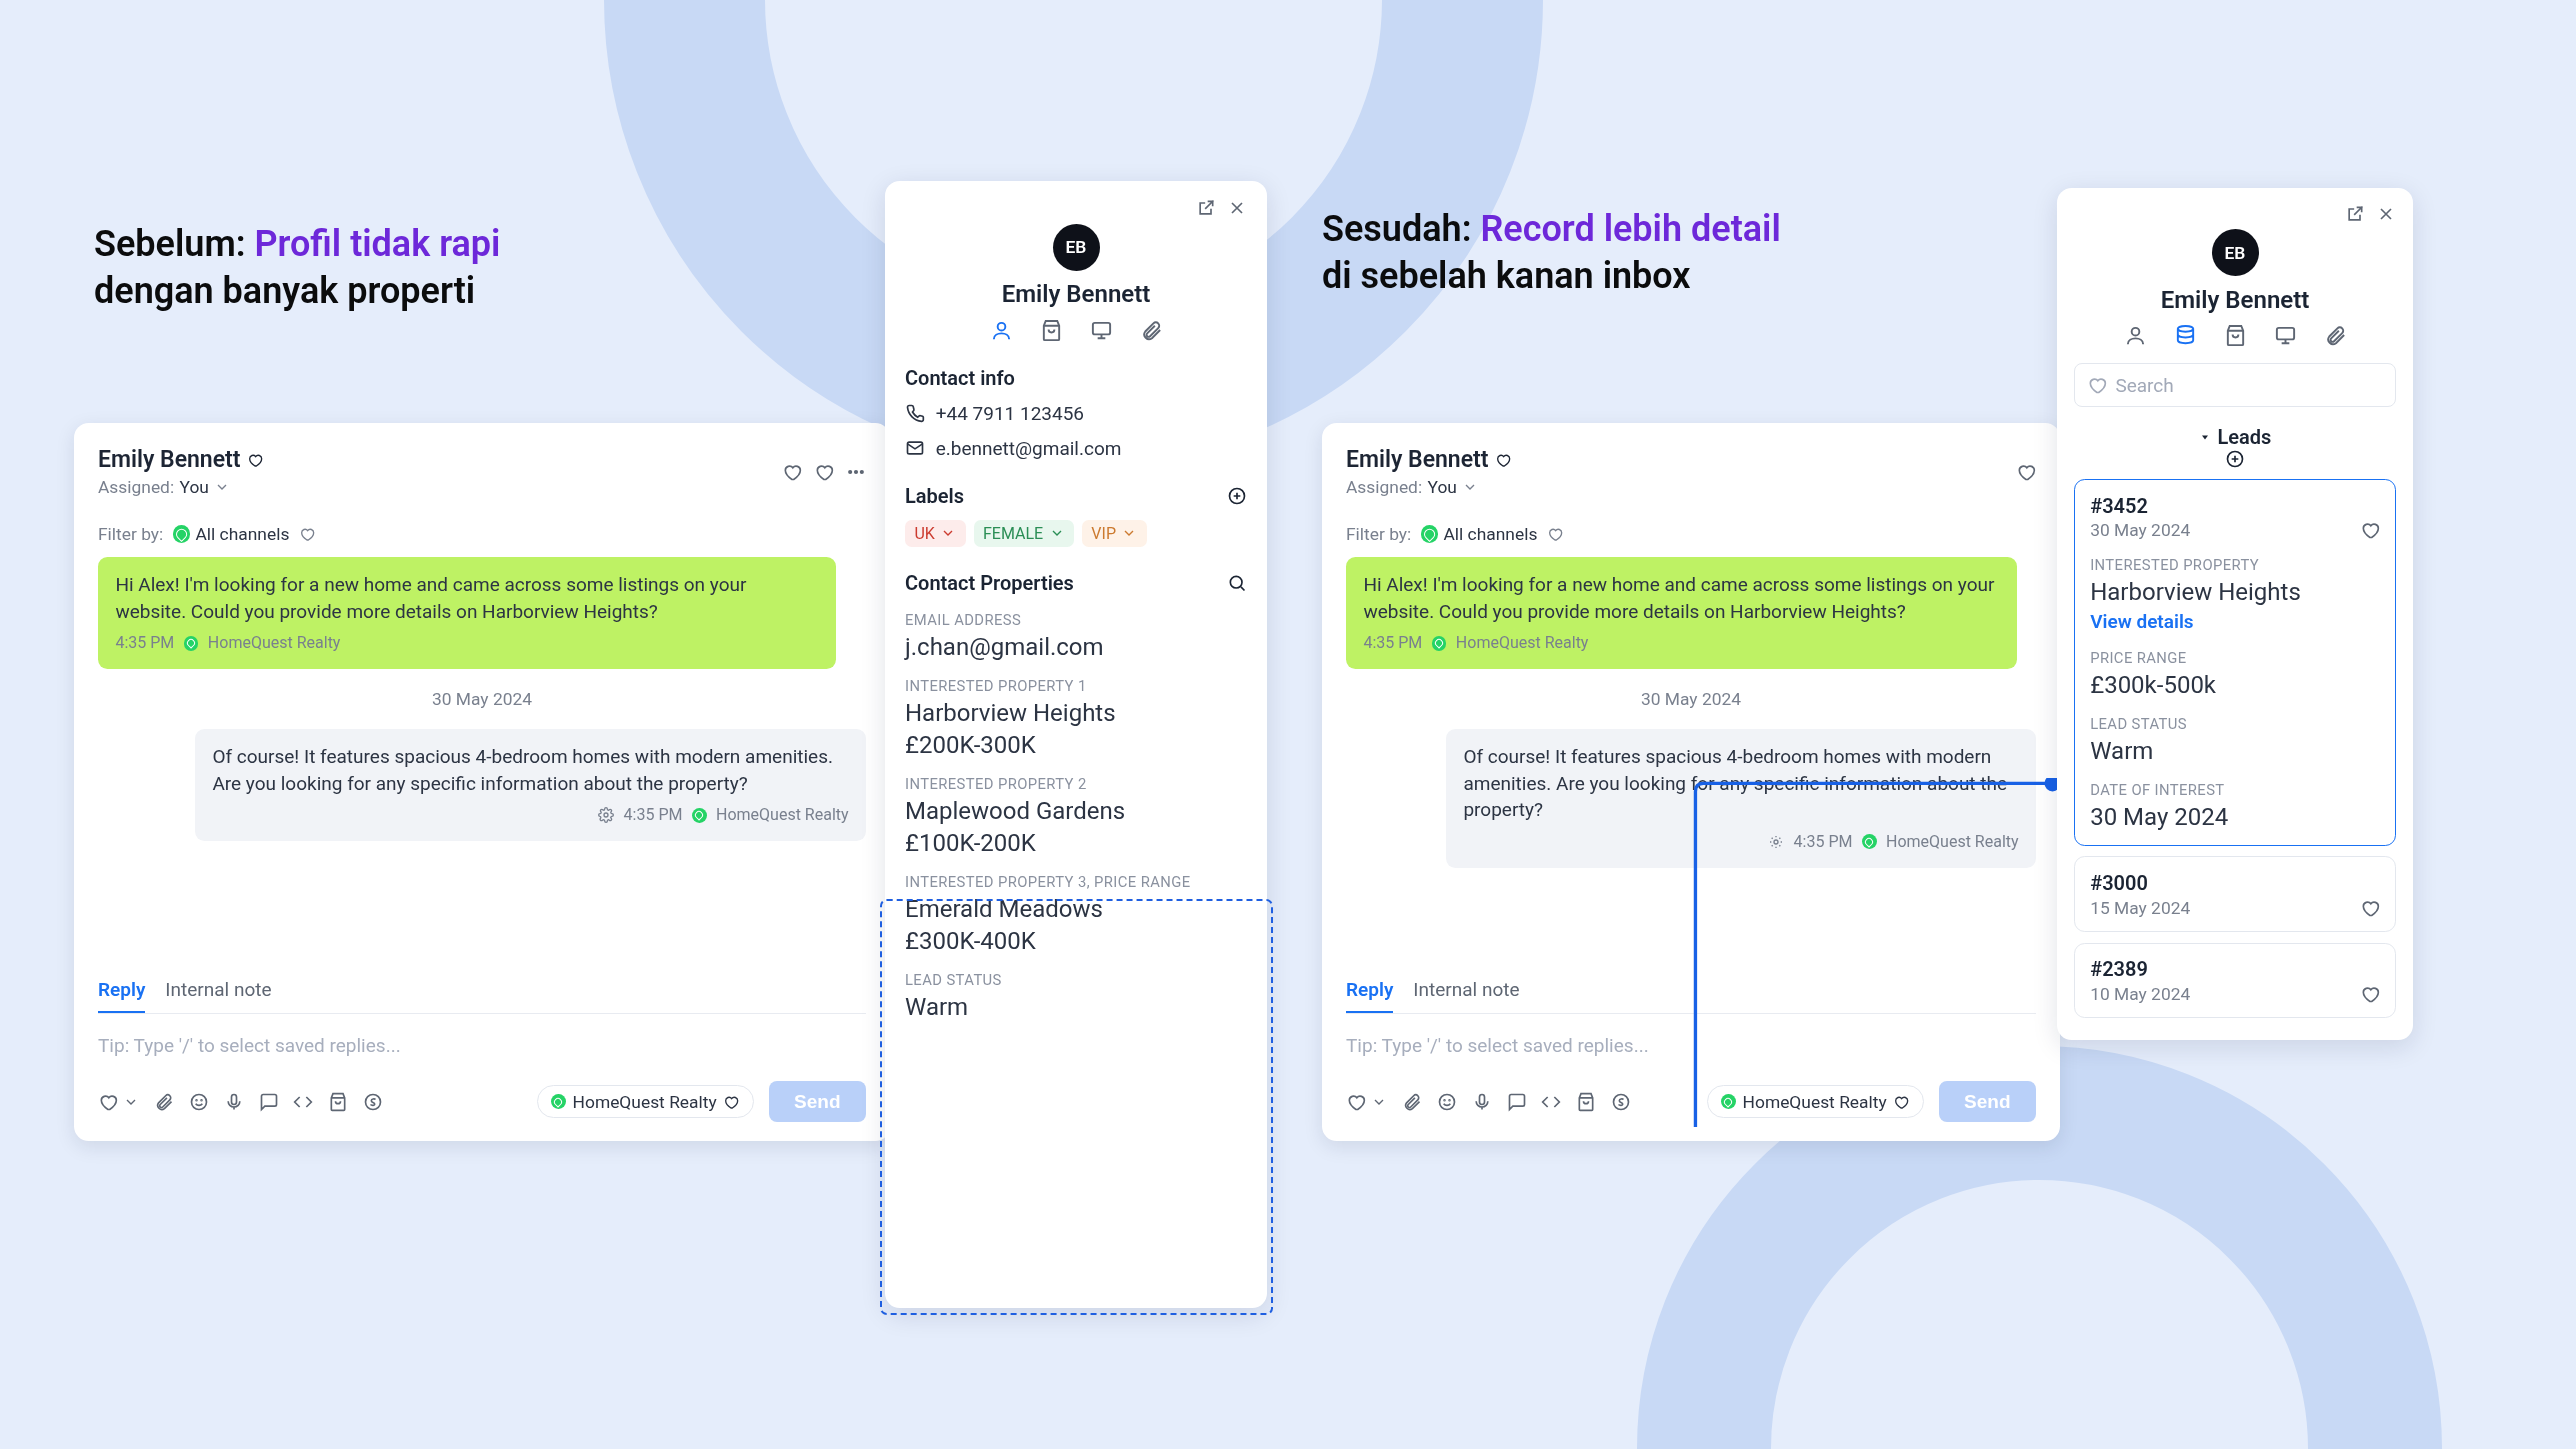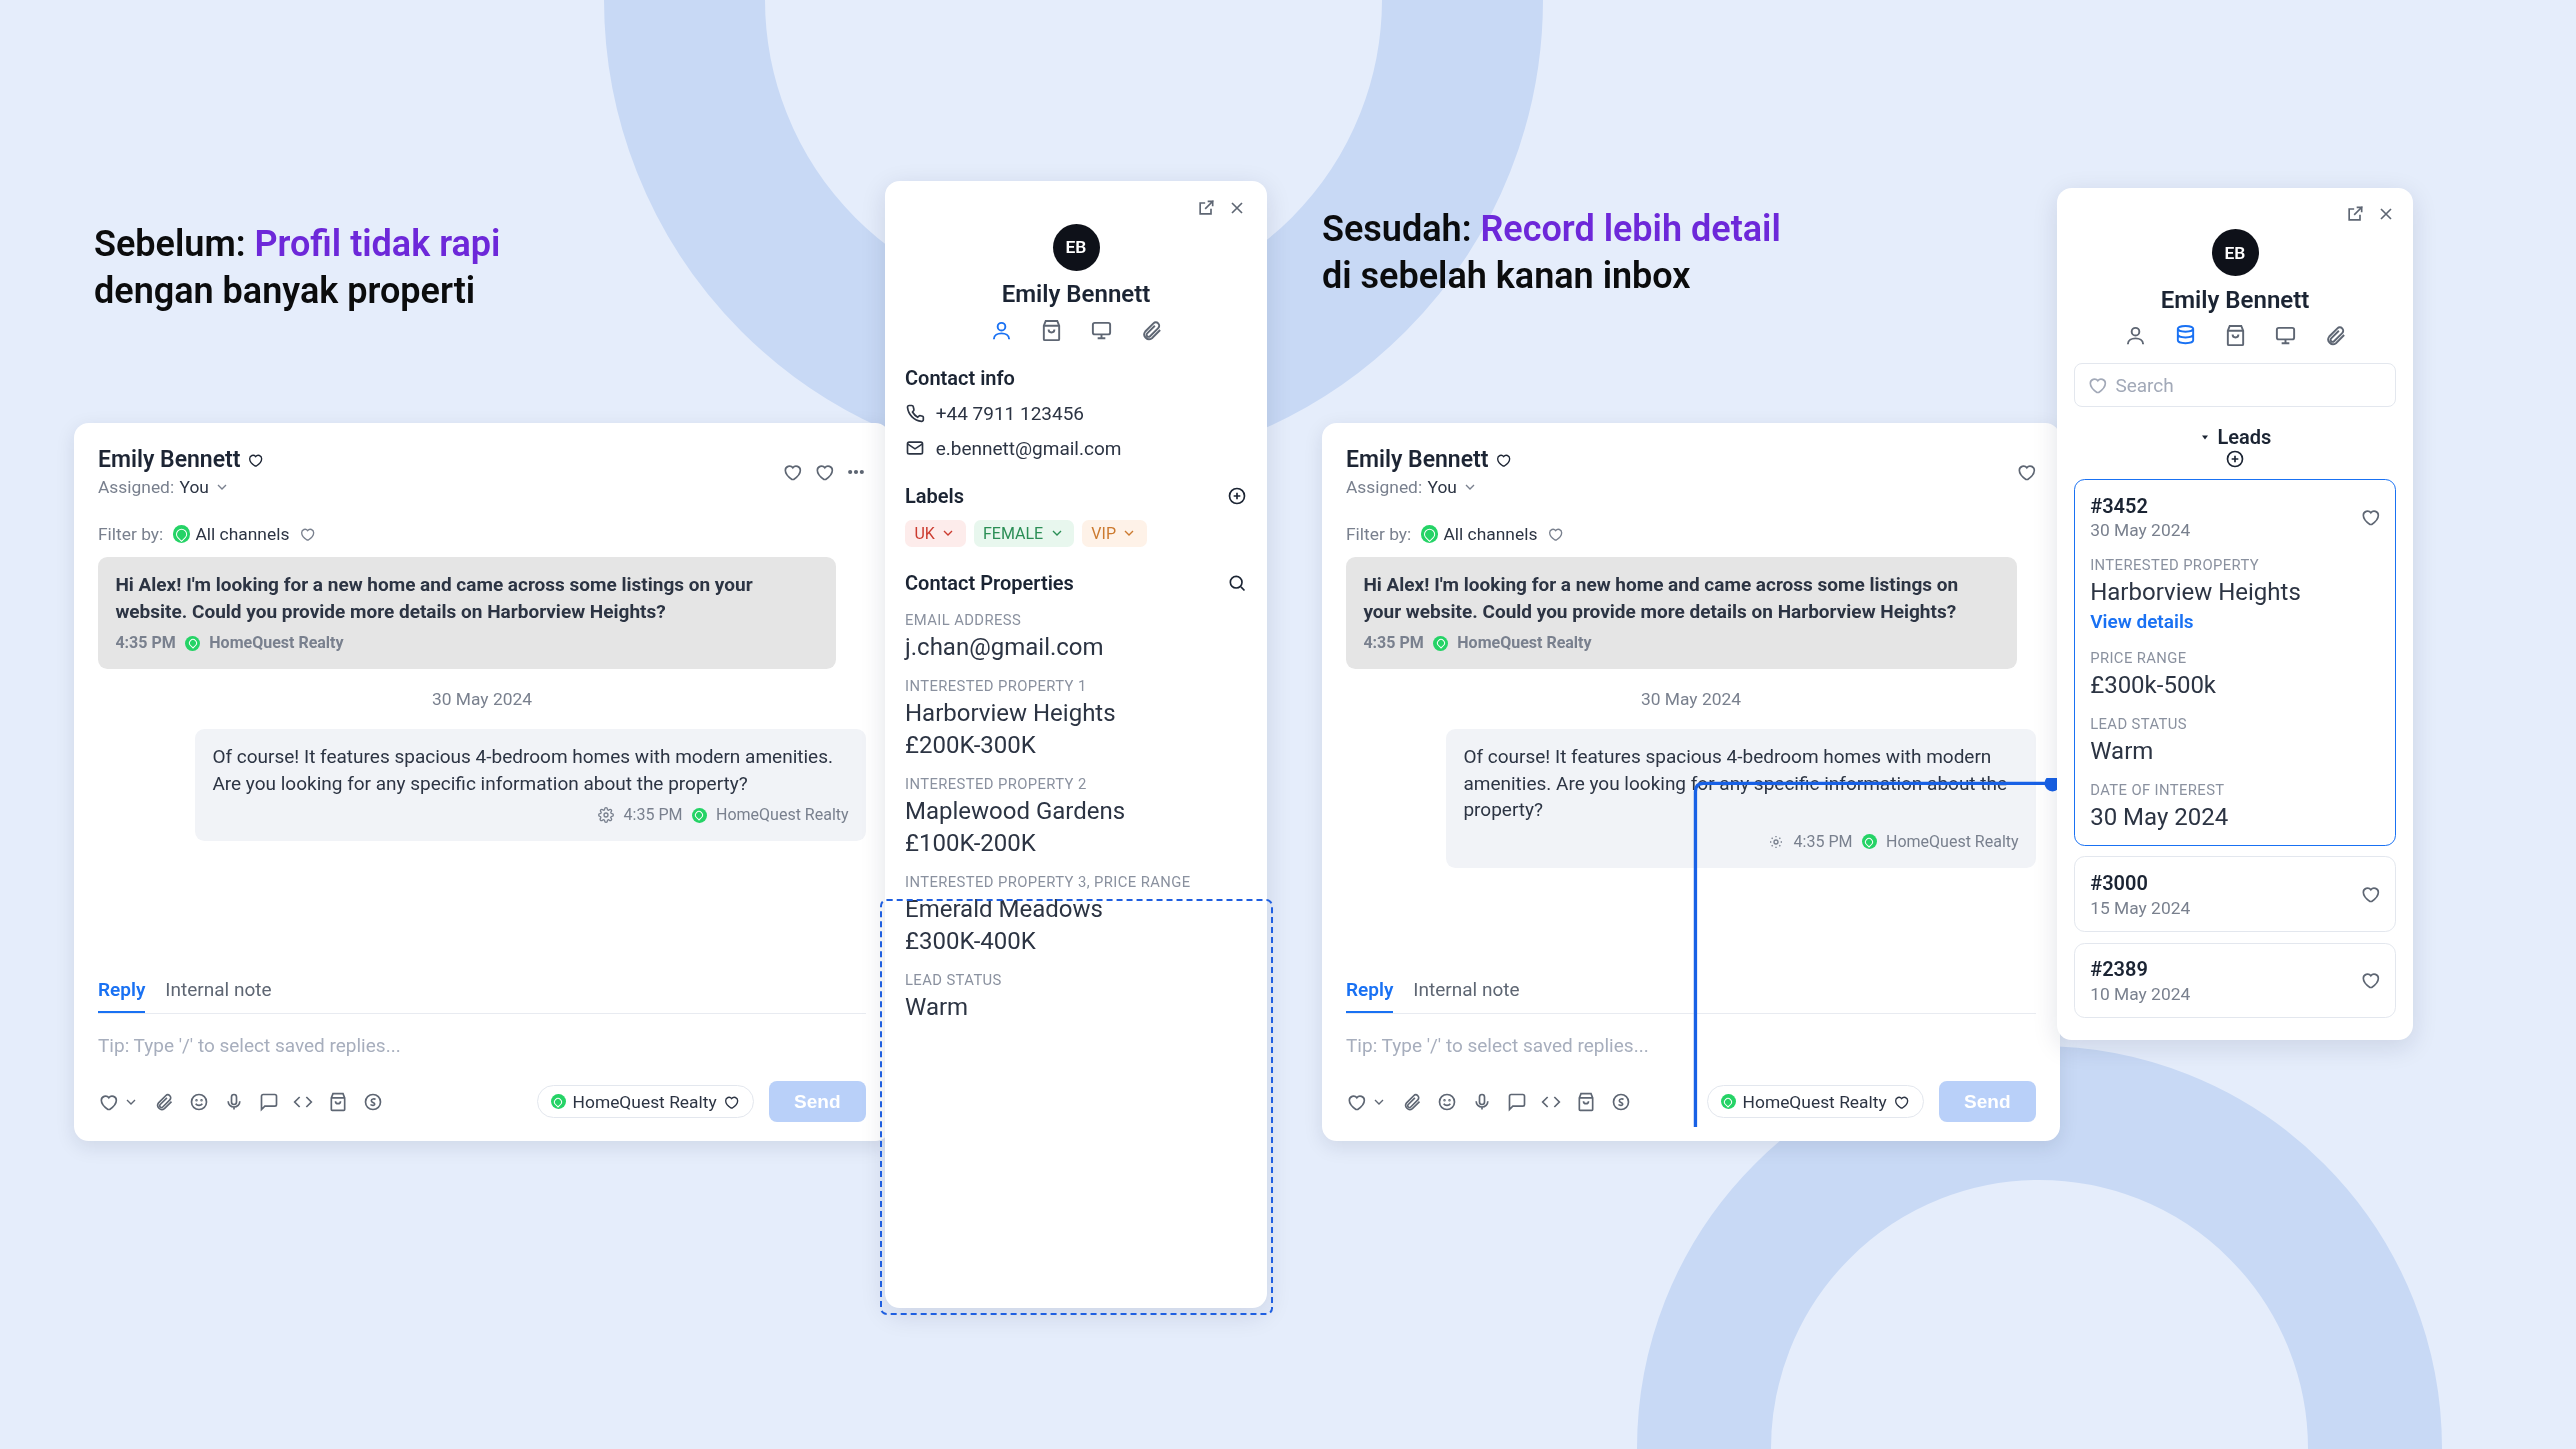--- a/index.html
+++ b/index.html
@@ -41,21 +41,21 @@
 .chat-header { display: flex; align-items: center; justify-content: space-between; }
 .chat-header .ln { display: flex; flex-direction: column; gap: 4px; }
 .name-line { display: flex; align-items: center; gap: 6.7px; font-size: 23px; font-weight: 600; color: #1d2534; }
 .assigned-line { display: flex; align-items: center; gap: 5.4px; font-size: 17.4px; color: #79808e; }
 .icon-row { display: flex; align-items: center; gap: 12px; color: #5e6673; }
 .filter-line { display: flex; align-items: center; gap: 9.4px; margin-top: 27px; font-size: 17.4px; color: #79808e; }
 .wa-badge { display: inline-flex; align-items: center; gap: 5.4px; }
 .wa-ico { width: 17.4px; height: 17.4px; background: #25d366; border-radius: 50%; position: relative; }
 .wa-ico::after { content: ""; position: absolute; inset: 3.4px; border: 1.3px solid white; border-radius: 50% 50% 50% 0; transform: rotate(-45deg); }
 
-.msg-in { margin-top: 13.4px; background: #e5e5e5; border-radius: 9.4px; padding: 14.8px 17.4px; width: 738px; font-size: 19px; color: #2c3443; line-height: 1.4; font-weight: bold; }
+.msg-in { margin-top: 13.4px; background: #bef264; border-radius: 9.4px; padding: 14.8px 17.4px; width: 738px; font-size: 19px; color: #2c3443; line-height: 1.4; }
 .msg-meta { display: flex; align-items: center; gap: 9.4px; font-size: 16px; color: #79808e; margin-top: 6.7px; }
 .date-sep { text-align: center; font-size: 17.4px; color: #79808e; margin-top: 20px; }
 .msg-out-wrap { display: flex; justify-content: flex-end; margin-top: 20px; }
 .msg-out { background: #f1f3f7; border-radius: 9.4px; padding: 14.8px 17.4px; width: 671px; font-size: 19px; color: #2c3443; line-height: 1.4; }
 .msg-out .msg-meta { justify-content: flex-end; }
 
 .compose { margin-top: auto; }
 .tabs { display: flex; gap: 20px; font-size: 19px; border-bottom: 0.7px solid #e8ebf1; }
 .tab { padding: 9.4px 0 10.7px; color: #5e6673; cursor: pointer; }
 .tab.active { color: #1971f3; font-weight: 600; border-bottom: 2px solid #1971f3; }
@@ -107,21 +107,21 @@
 .search-box {
   display: flex; align-items: center; gap: 8px;
   border: 0.7px solid #e3e7ee; border-radius: 8px;
   padding: 9.4px 12px; margin-top: 16px;
   color: #a2a9b8; font-size: 19px;
 }
 .leads-headrow { display: flex; align-items: center; justify-content: space-between; margin-top: 17.4px; font-size: 20px; font-weight: 600; color: #1b2433; flex-direction: column; }
 .leads-headrow .lh-left { display: flex; align-items: center; gap: 6.7px; }
 .lead-card { border: 0.7px solid #e3e7ee; border-radius: 10.7px; padding: 13.4px 14.8px; margin-top: 10.7px; position: relative; }
 .lead-card.selected { border: 1.3px solid #1971f3; }
-.lead-card-hdr { display: flex; justify-content: space-between; align-items: center; }
+.lead-card-hdr { display: flex; justify-content: space-between; align-items: flex-end; }
 .lead-id { font-size: 20px; font-weight: 600; color: #1b2433; }
 .lead-date { font-size: 17.4px; color: #79808e; margin-top: 2.7px; }
 .view-link { font-size: 19px; color: #1971f3; font-weight: 600; margin-top: 4px; display: inline-block; }
 
 
 .connector {
   position: absolute;
   width: 376px; height: 349px;
   pointer-events: none;
 }

